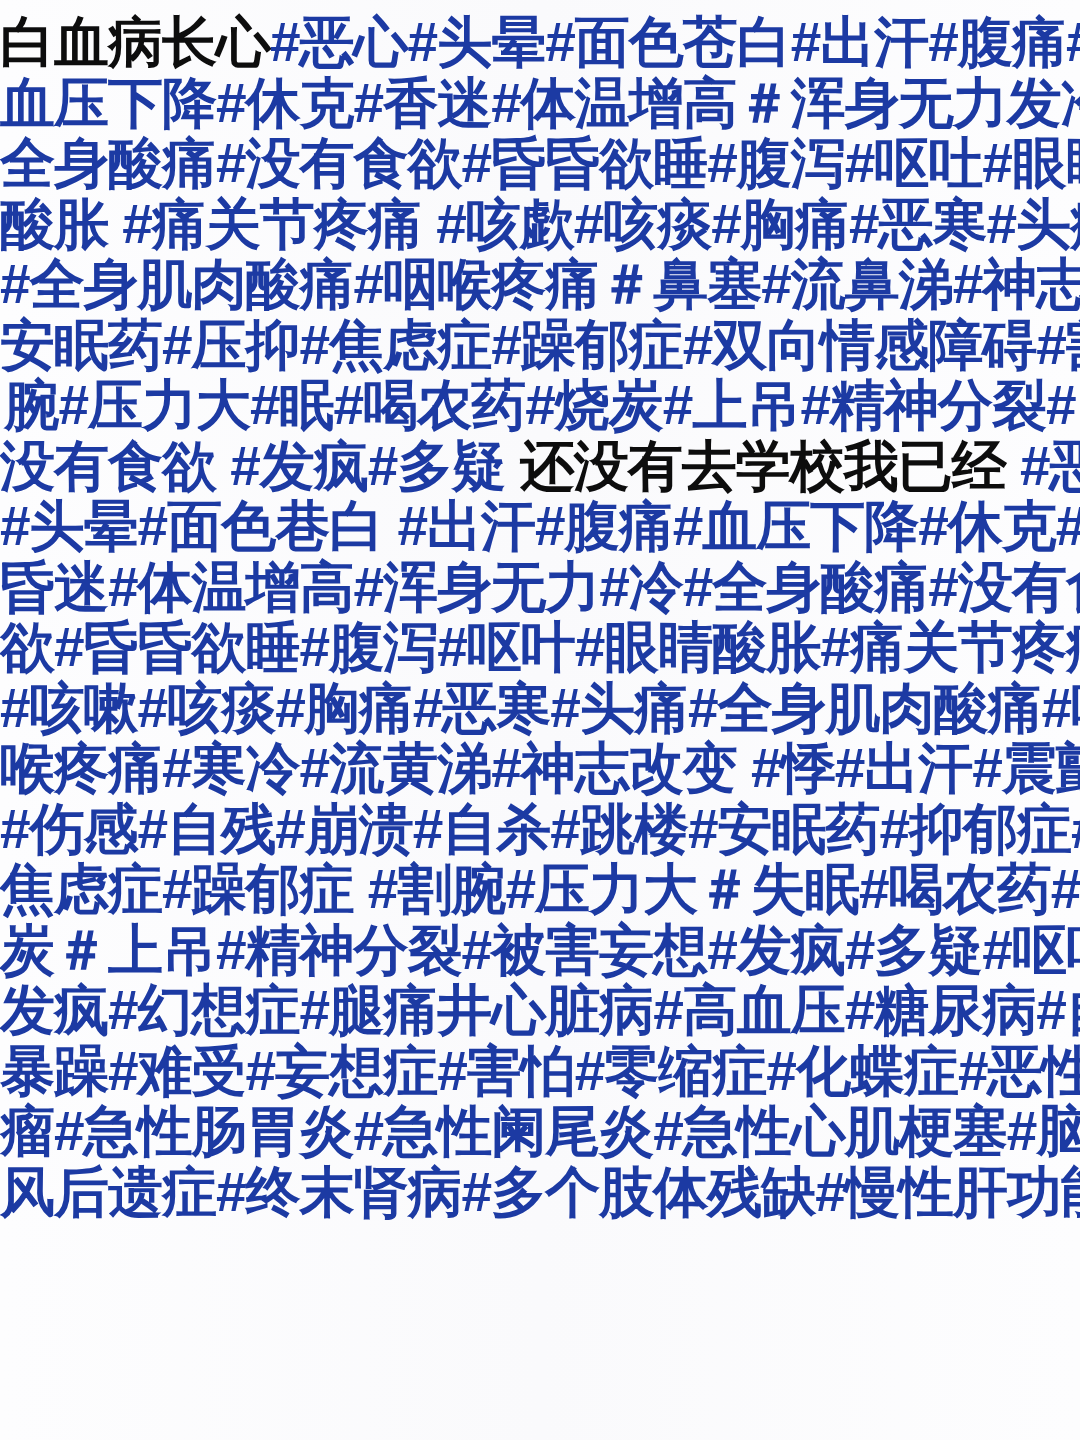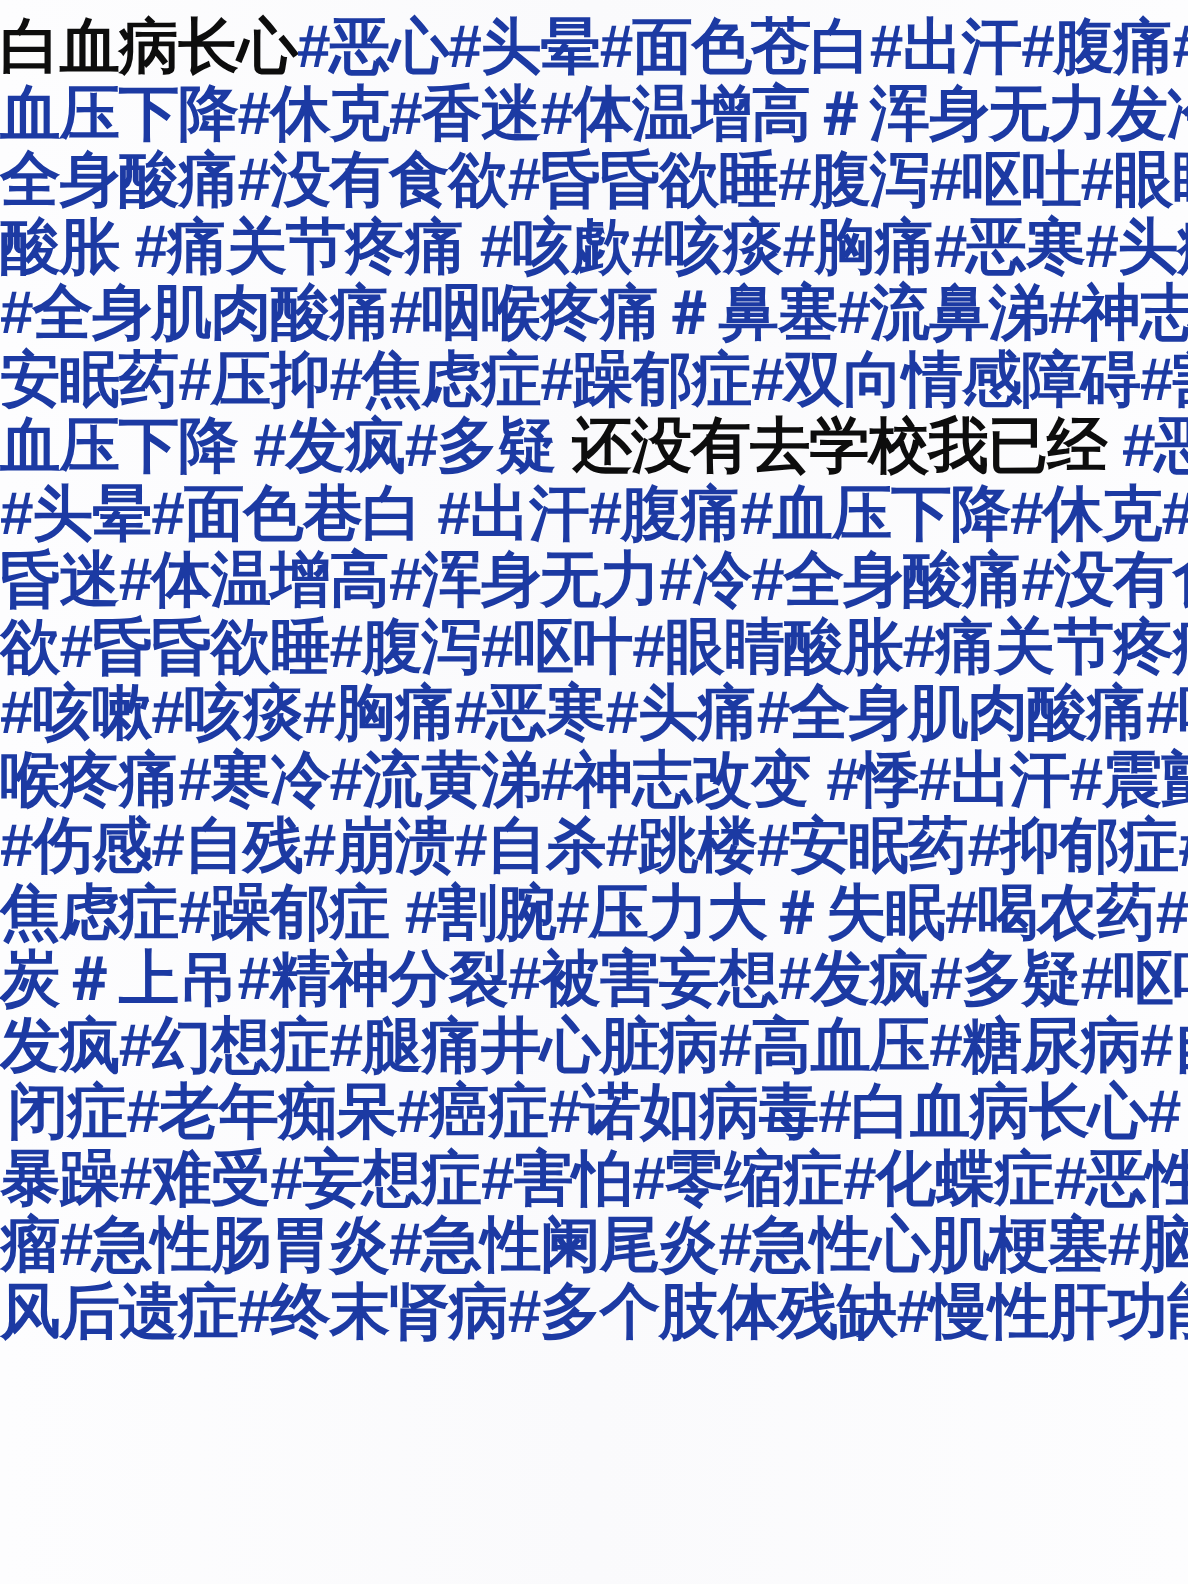--- a/index.html
+++ b/index.html
@@ -38,28 +38,28 @@
 <body style="--blue: #1c3aa3; --black: #0d0d0d; background: rgb(253, 253, 254);">
 
 <div class="page">
   <div class="text-block">
       <div class="line"><span class="seg-black">白血病长心</span><span class="seg-blue">#恶心#头晕#面色苍白#出汗#腹痛#</span></div>
       <div class="line"><span class="seg-blue">血压下降#休克#香迷#体温增高＃浑身无力发冷#</span></div>
       <div class="line"><span class="seg-blue">全身酸痛#没有食欲#昏昏欲睡#腹泻#呕吐#眼睛</span></div>
       <div class="line"><span class="seg-blue">酸胀 #痛关节疼痛 #咳歔#咳痰#胸痛#恶寒#头痛</span></div>
       <div class="line"><span class="seg-blue">#全身肌肉酸痛#咽喉疼痛＃鼻塞#流鼻涕#神志改</span></div>
       <div class="line"><span class="seg-blue">安眠药#压抑#焦虑症#躁郁症#双向情感障碍#割</span></div>
-      <div class="line"><span class="seg-blue">血压下降 #发疯#多疑 </span><span class="seg-black">还没有去学校我已经</span><span class="seg-blue"> #恶心</span></div>
+      <div class="line"><span class="seg-blue">腕#压力大#眠#喝农药#烧炭#上吊#精神分裂#</span></div>
+      <div class="line"><span class="seg-blue">没有食欲 #发疯#多疑 </span><span class="seg-black">还没有去学校我已经</span><span class="seg-blue"> #恶心</span></div>
       <div class="line"><span class="seg-blue">#头晕#面色巷白 #出汗#腹痛#血压下降#休克#</span></div>
       <div class="line"><span class="seg-blue">昏迷#体温增高#浑身无力#冷#全身酸痛#没有食</span></div>
       <div class="line"><span class="seg-blue">欲#昏昏欲睡#腹泻#呕叶#眼睛酸胀#痛关节疼痛</span></div>
       <div class="line"><span class="seg-blue">#咳嗽#咳痰#胸痛#恶寒#头痛#全身肌肉酸痛#咽</span></div>
       <div class="line"><span class="seg-blue">喉疼痛#寒冷#流黄涕#神志改变 #悸#出汗#震颤</span></div>
       <div class="line"><span class="seg-blue">#伤感#自残#崩溃#自杀#跳楼#安眠药#抑郁症#</span></div>
       <div class="line"><span class="seg-blue">焦虑症#躁郁症 #割腕#压力大＃失眠#喝农药#充</span></div>
       <div class="line"><span class="seg-blue">炭＃上吊#精神分裂#被害妄想#发疯#多疑#呕吐#</span></div>
       <div class="line"><span class="seg-blue">发疯#幻想症#腿痛井心脏病#高血压#糖尿病#自</span></div>
-      <div class="line"><span class="seg-blue">闭症#老年痴呆#癌症#诺如病毒#白血病长心#</span></div>
       <div class="line"><span class="seg-blue">暴躁#难受#妄想症#害怕#零缩症#化蝶症#恶性肿</span></div>
       <div class="line"><span class="seg-blue">瘤#急性肠胃炎#急性阑尾炎#急性心肌梗塞#脑中</span></div>
       <div class="line"><span class="seg-blue">风后遗症#终末肾病#多个肢体残缺#慢性肝功能衰</span></div>
     </div>
 </div>
 
 </body></html>

